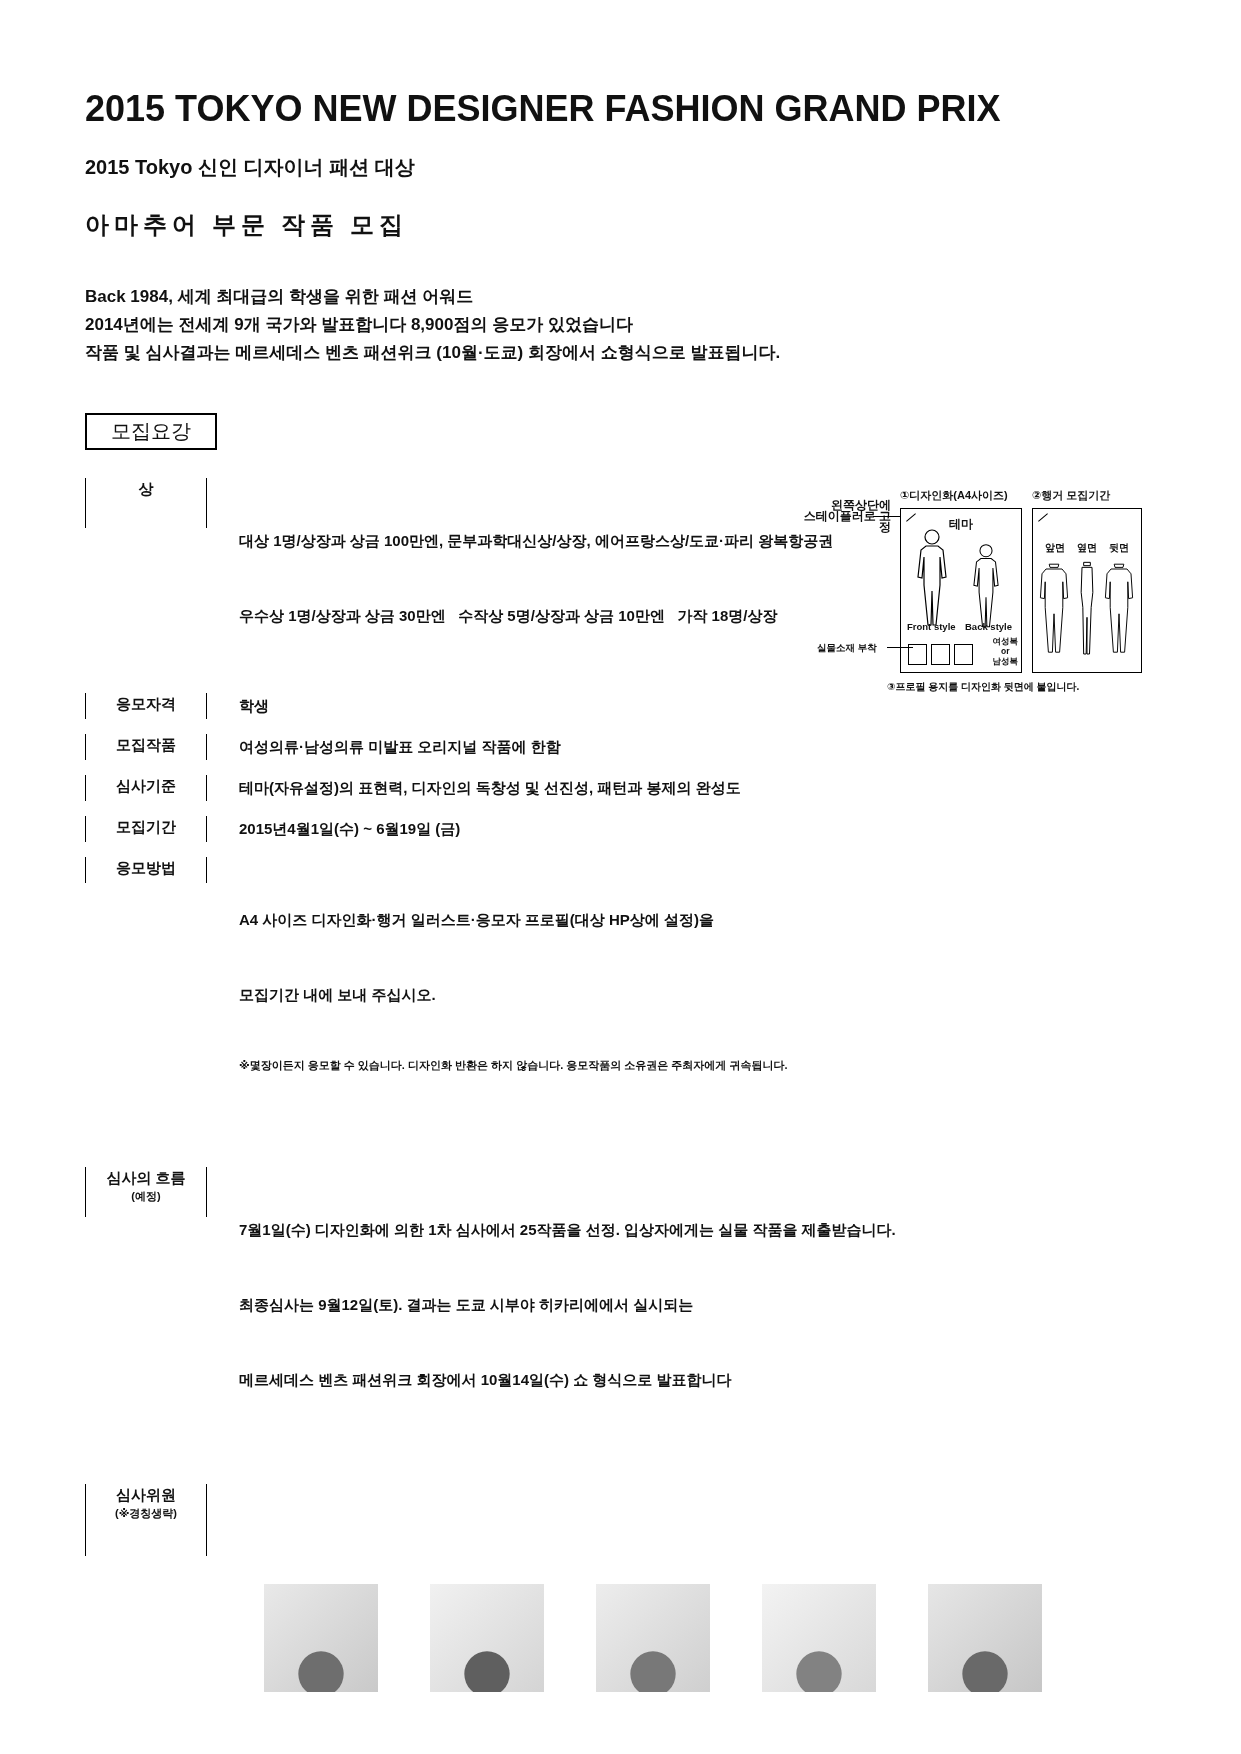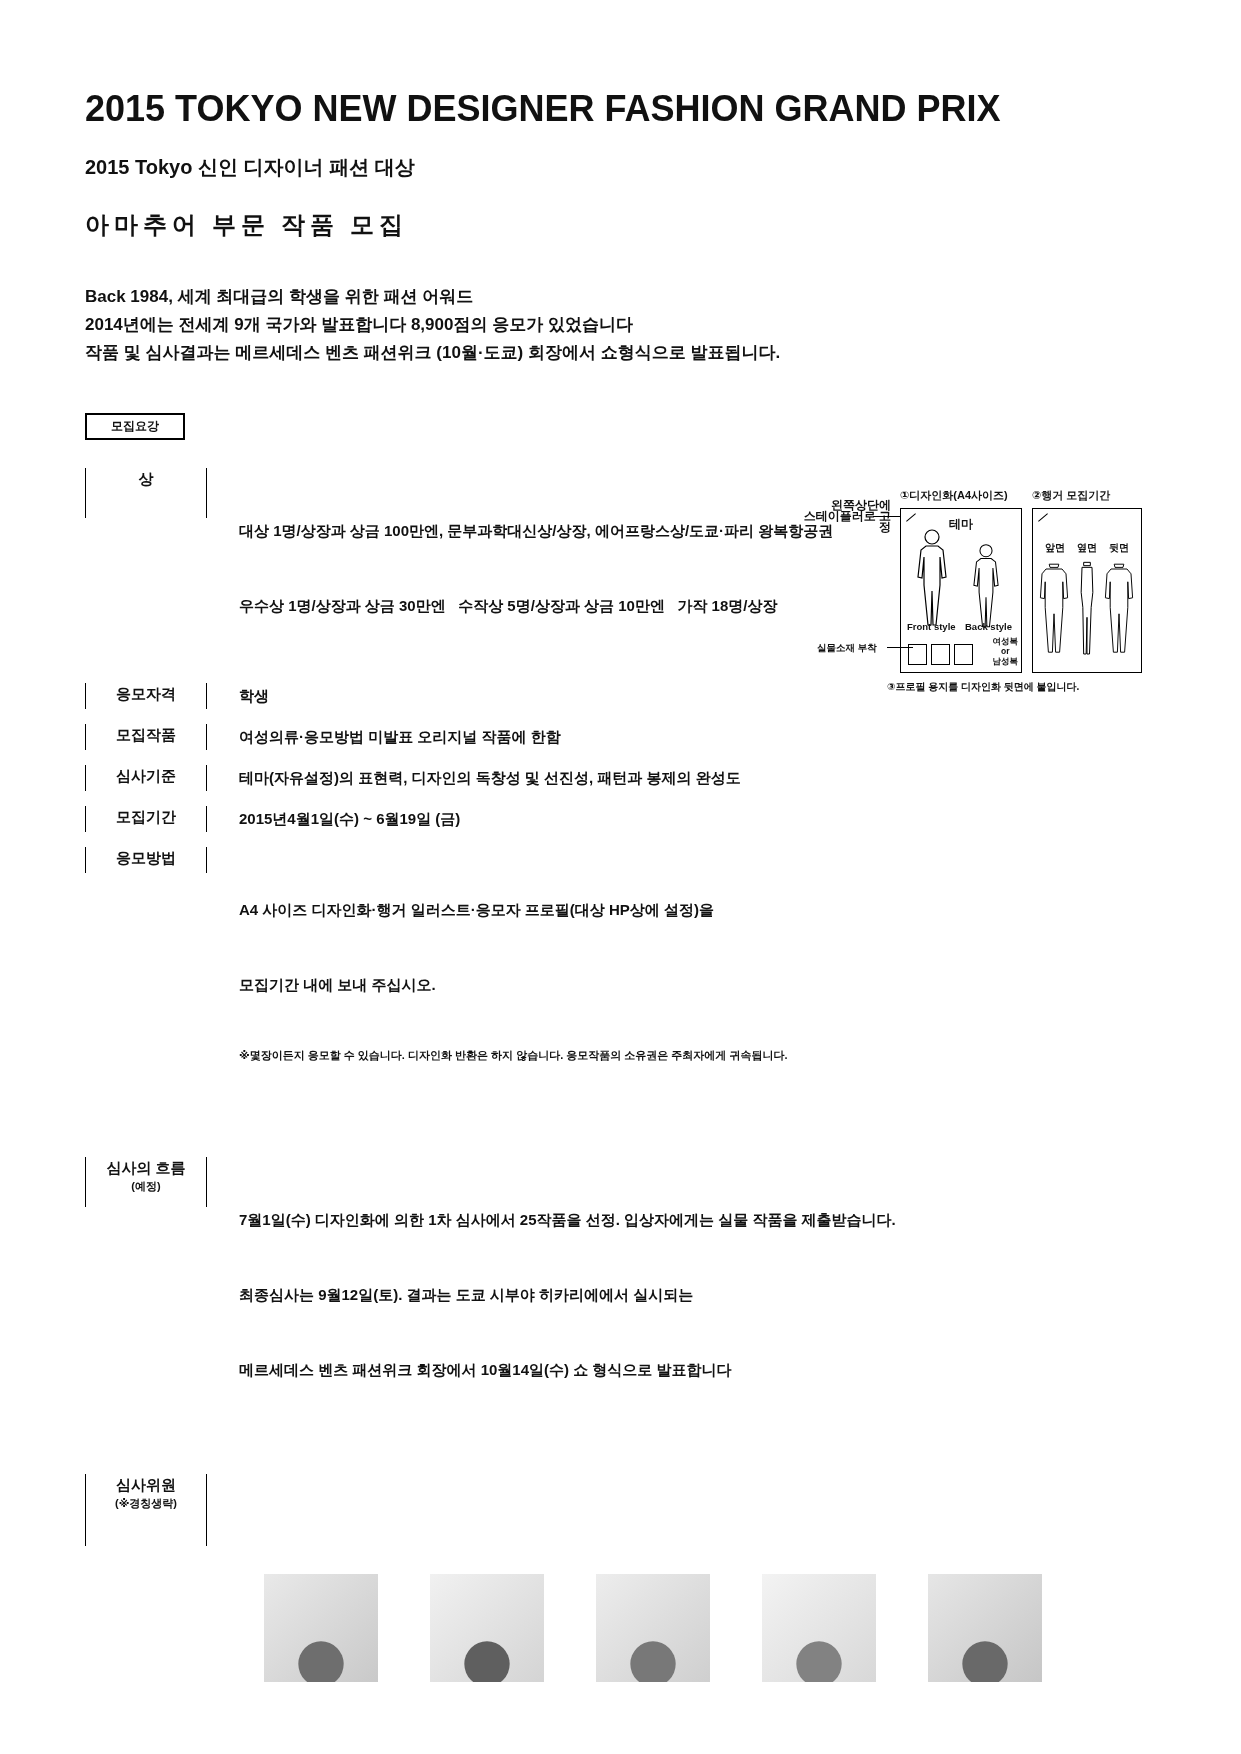--- a/index.html
+++ b/index.html
@@ -7,21 +7,21 @@
   body { font-family:"Liberation Sans","DejaVu Sans",sans-serif; color:#111; }
   .page { position:relative; width:1241px; height:1754px; margin:0 auto; background:#fff; overflow:hidden;
           padding:88px 60px 0 85px; }
 
   h1.title { font-size:36px; font-weight:800; letter-spacing:0px; margin-bottom:24px; white-space:nowrap; }
   .subtitle { font-size:20px; font-weight:700; margin-bottom:28px; }
   .section-heading { font-family:"Liberation Serif","DejaVu Serif",serif; font-size:24px; font-weight:700;
                      letter-spacing:5px; margin-bottom:42px; }
   .intro { font-size:17px; font-weight:700; line-height:28px; margin-bottom:46px; }
 
-  .box-label { display:inline-block; border:2px solid #000; padding:3px 24px; font-size:12px; font-weight:700;
+  .box-label { display:inline-block; border:2px solid #000; padding:3px 24px; font-size:20px; font-weight:400;
                margin-bottom:28px; }
 
   .spec-row { display:flex; align-items:flex-start; margin-bottom:15px; }
   .vbar { width:1px; background:#000; height:26px; margin-top:0; flex:0 0 1px; }
   .spec-row.tall .vbar { height:50px; }
   .spec-row.xtall .vbar { height:72px; }
   .label-cell { width:120px; flex:0 0 120px; text-align:center; font-size:15px; font-weight:700; line-height:22px; }
   .label-note { font-size:11px; font-weight:700; line-height:14px; }
   .content-cell { margin-left:32px; font-size:15px; font-weight:700; line-height:25px; white-space:pre-wrap; }
   .fine-print { font-size:11px; font-weight:700; line-height:16px; }
@@ -94,21 +94,21 @@
     <div class="label-cell">응모자격</div>
     <span class="vbar"></span>
     <div class="content-cell">학생</div>
   </div>
 
   
   <div class="spec-row">
     <span class="vbar"></span>
     <div class="label-cell">모집작품</div>
     <span class="vbar"></span>
-    <div class="content-cell">여성의류·응모방법 미발표 오리지널 작품에 한함</div>
+    <div class="content-cell">여성의류·남성의류 미발표 오리지널 작품에 한함</div>
   </div>
 
   
   <div class="spec-row">
     <span class="vbar"></span>
     <div class="label-cell">심사기준</div>
     <span class="vbar"></span>
     <div class="content-cell">테마(자유설정)의 표현력, 디자인의 독창성 및 선진성, 패턴과 봉제의 완성도</div>
   </div>
 

